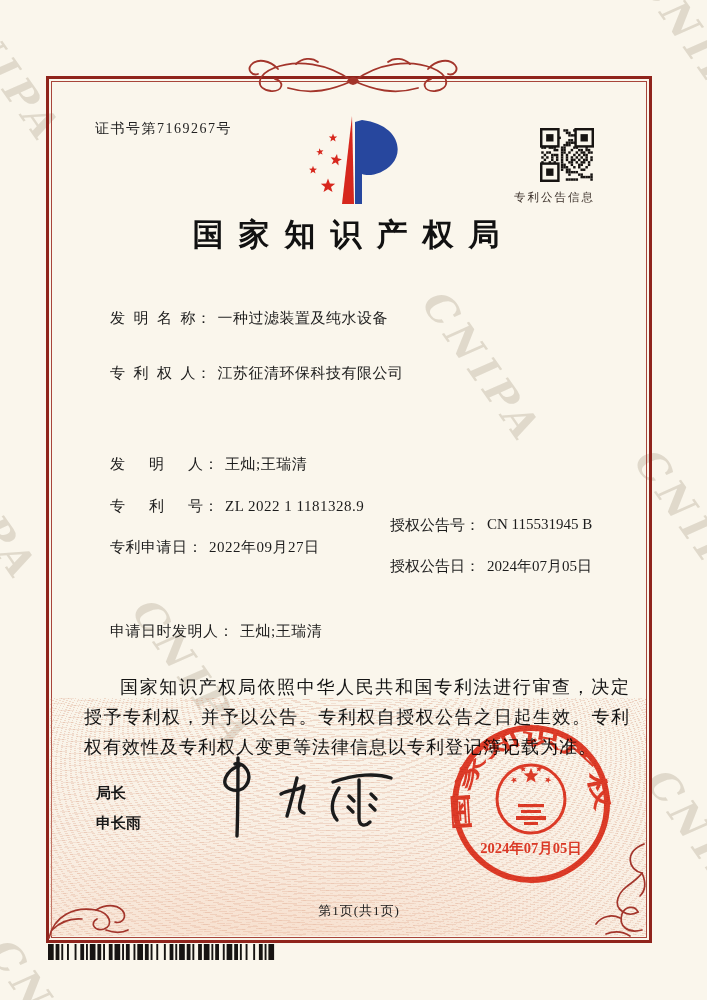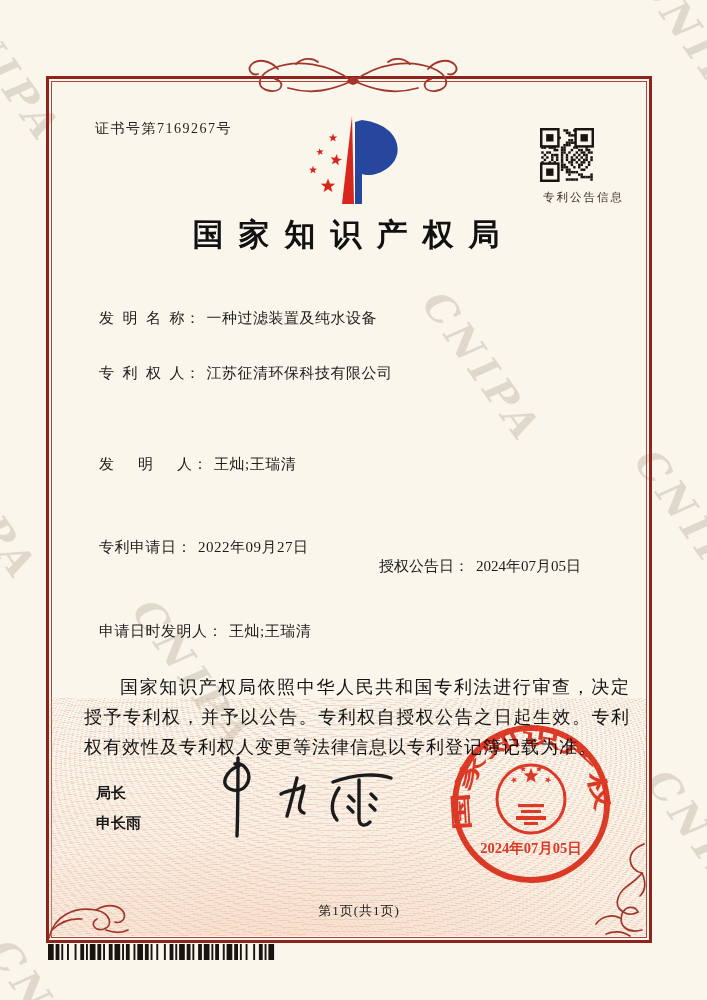--- a/index.html
+++ b/index.html
@@ -44,31 +44,31 @@
 
   
   .cert-no{
     position:absolute;left:95px;top:120px;z-index:4;
     font-size:14px;letter-spacing:1.5px;color:#222;
   }
   .logo{position:absolute;left:298px;top:110px;width:106px;height:98px;z-index:4;}
   .qr-box{position:absolute;left:540px;top:128px;width:54px;height:56px;z-index:4;}
   .qr-label{
     position:absolute;left:514px;top:190px;width:110px;z-index:4;
-    font-size:11.5px;letter-spacing:2px;color:#3a2f28;text-align:right;
+    font-size:11.5px;letter-spacing:2px;color:#3a2f28;text-align:left;
   }
   .title{
     position:absolute;left:46px;top:214px;width:600px;z-index:4;
     text-align:center;font-size:31px;font-weight:bold;color:#111;
     letter-spacing:15px;text-indent:15px;
     font-family:"Liberation Sans","DejaVu Sans",sans-serif;
   }
 
   
-  .frow{position:absolute;left:84px;z-index:4;font-size:15px;color:#1c1c1c;white-space:pre;}
+  .frow{position:absolute;left:95px;z-index:4;font-size:15px;color:#1c1c1c;white-space:pre;}
   .frow .lbl{letter-spacing:.5px;}
   .frow .val{margin-left:6px;letter-spacing:.5px;}
   .frow .lbl2{position:absolute;left:295px;}
   .frow .val2{position:absolute;left:392px;white-space:nowrap;}
 
   
   .statement{
     position:absolute;left:84px;top:672px;width:546px;z-index:4;
     font-size:18px;line-height:30px;color:#141414;
     text-align:justify;text-indent:2em;letter-spacing:1px;
@@ -313,20 +313,24 @@
 
   <div class="frow" style="top:292px;">
     <span class="lbl">发 明 名 称：</span><span class="val">一种过滤装置及纯水设备</span>
   </div>
   <div class="frow" style="top:347px;">
     <span class="lbl">专 利 权 人：</span><span class="val">江苏征清环保科技有限公司</span>
   </div>
   <div class="frow" style="top:438px;">
     <span class="lbl">发　 明　 人：</span><span class="val">王灿;王瑞清</span>
   </div>
+  <div class="frow" style="top:480px;">
+    <span class="lbl">专　 利　 号：</span><span class="val">ZL 2022 1 1181328.9</span>
+    <span class="lbl2">授权公告号：</span><span class="val2">CN 115531945 B</span>
+  </div>
   <div class="frow" style="top:521px;text-align:right;">
     <span class="lbl">专利申请日：</span><span class="val">2022年09月27日</span>
     <span class="lbl2">授权公告日：</span><span class="val2">2024年07月05日</span>
   </div>
   <div class="frow" style="top:605px;">
     <span class="lbl">申请日时发明人：</span><span class="val">王灿;王瑞清</span>
   </div>
 
   <div class="statement">国家知识产权局依照中华人民共和国专利法进行审查，决定授予专利权，并予以公告。专利权自授权公告之日起生效。专利权有效性及专利权人变更等法律信息以专利登记簿记载为准。</div>
 

